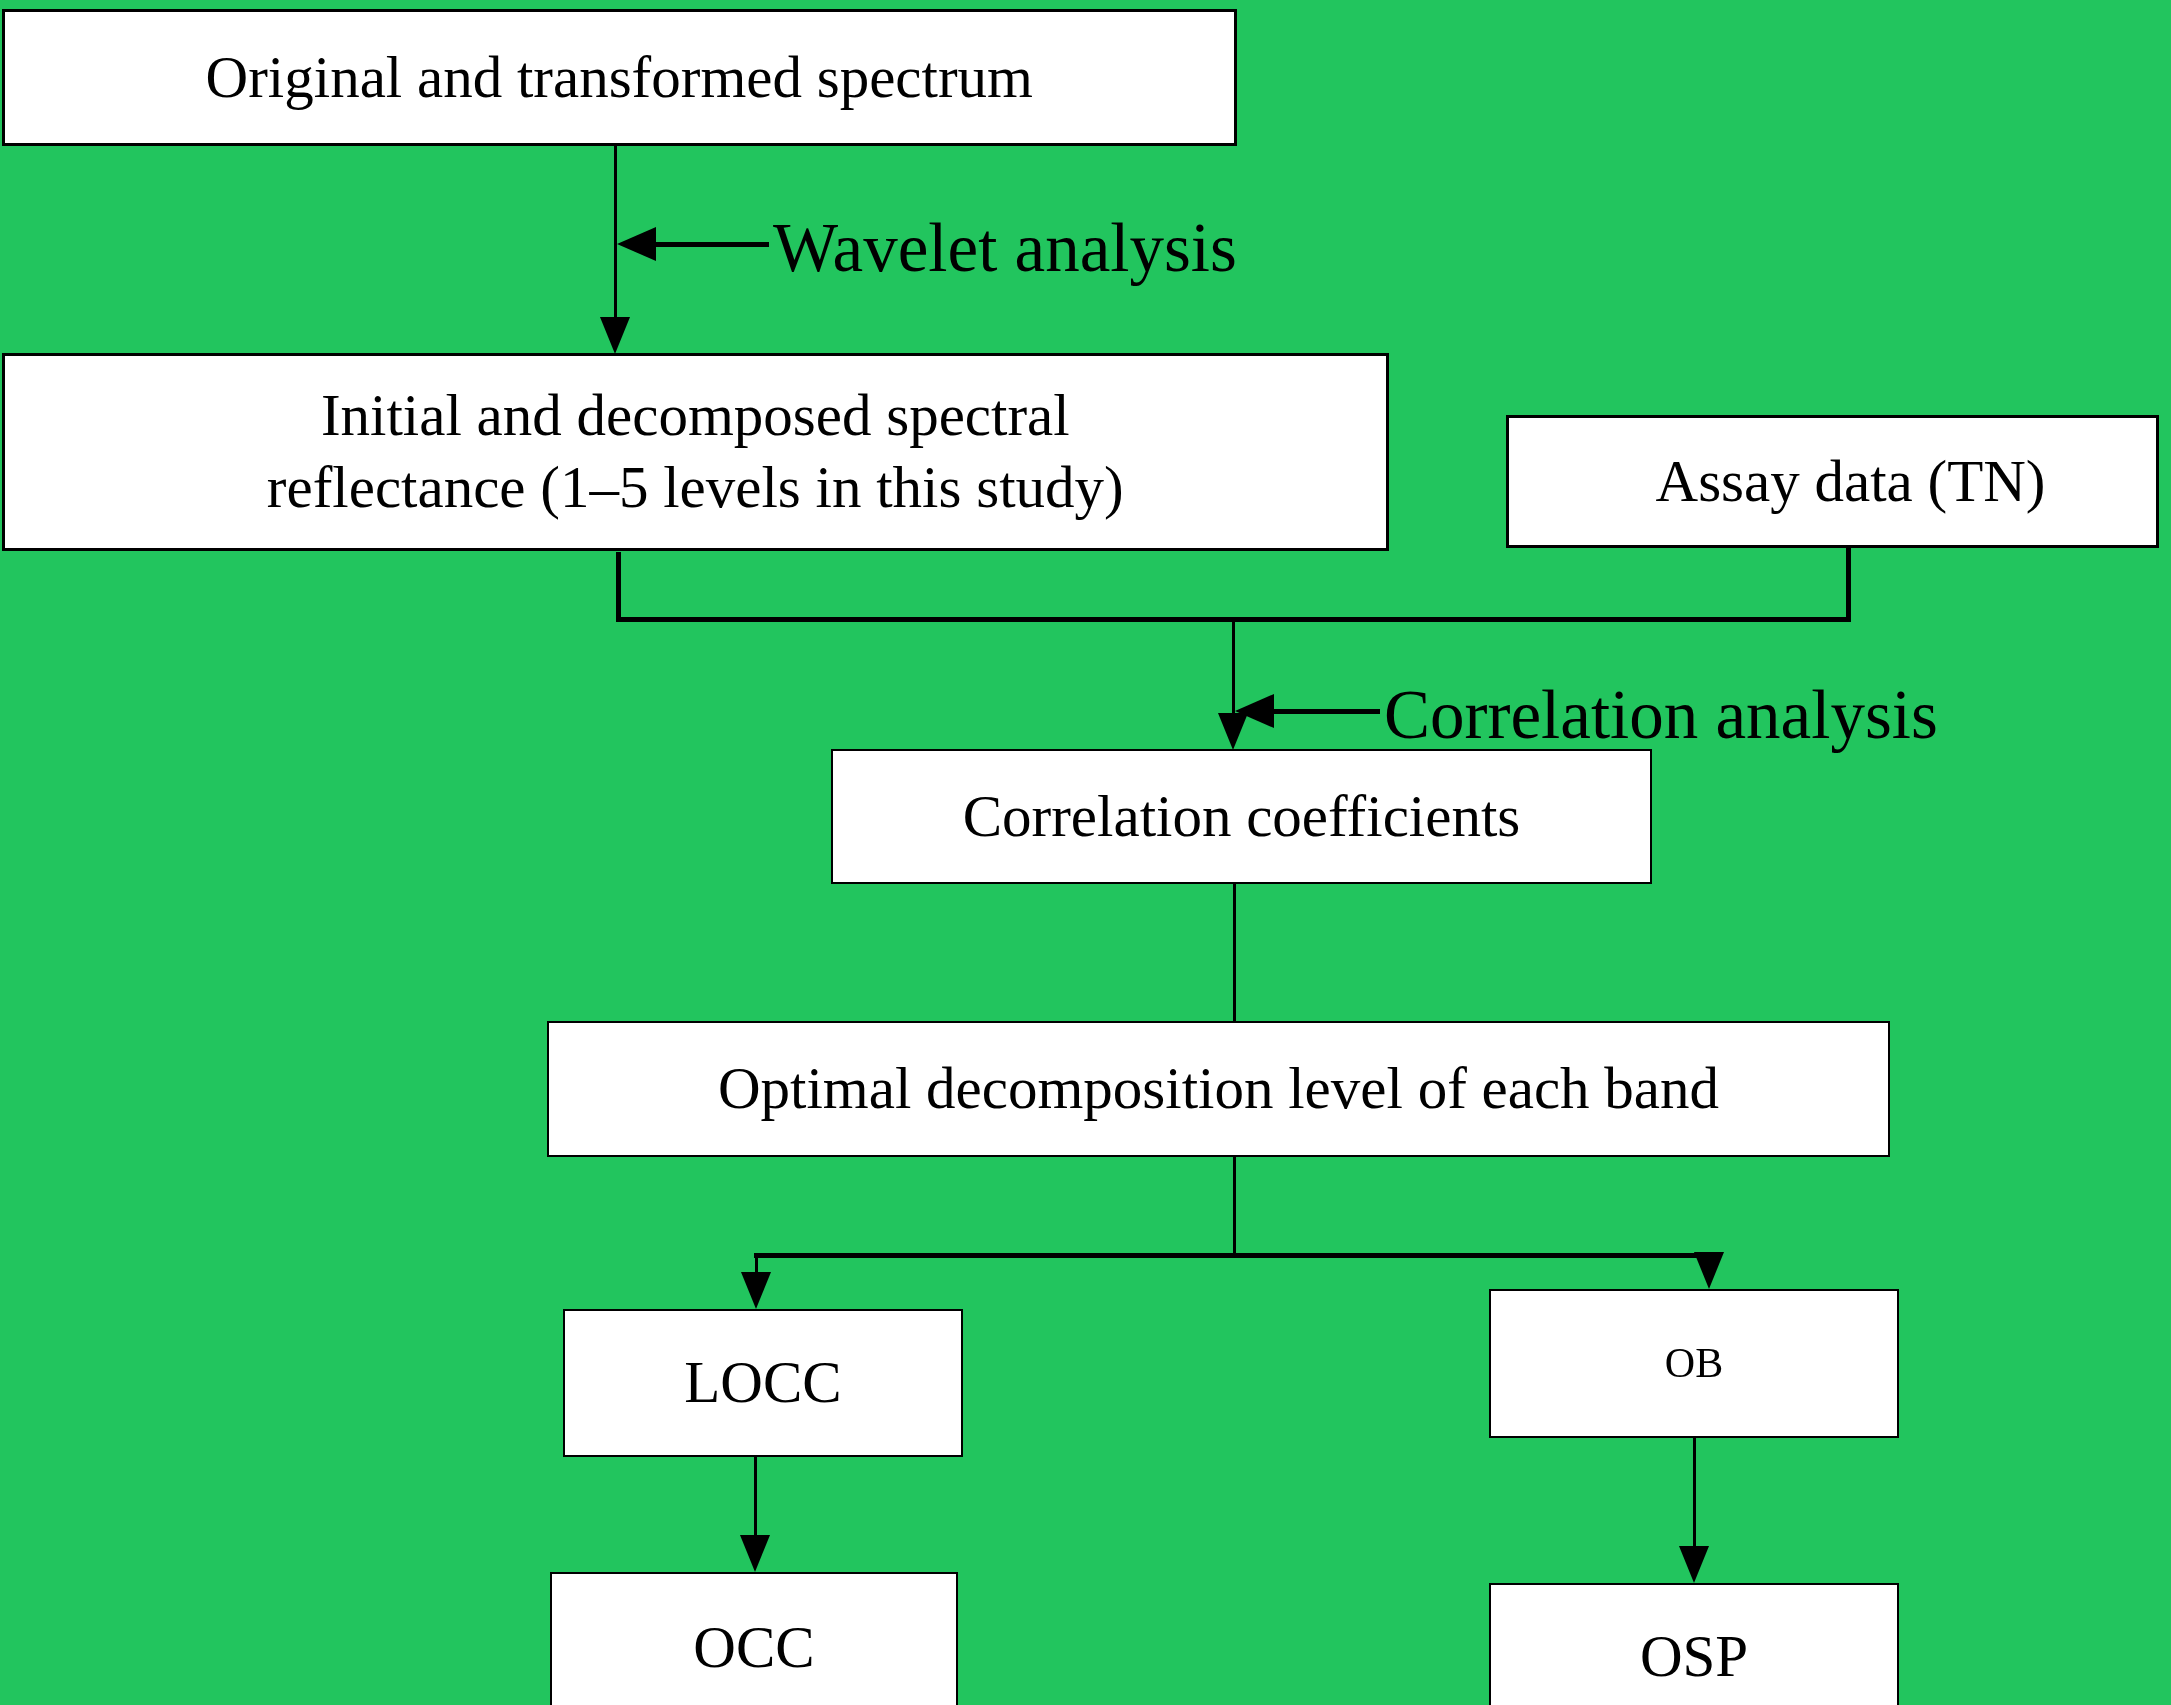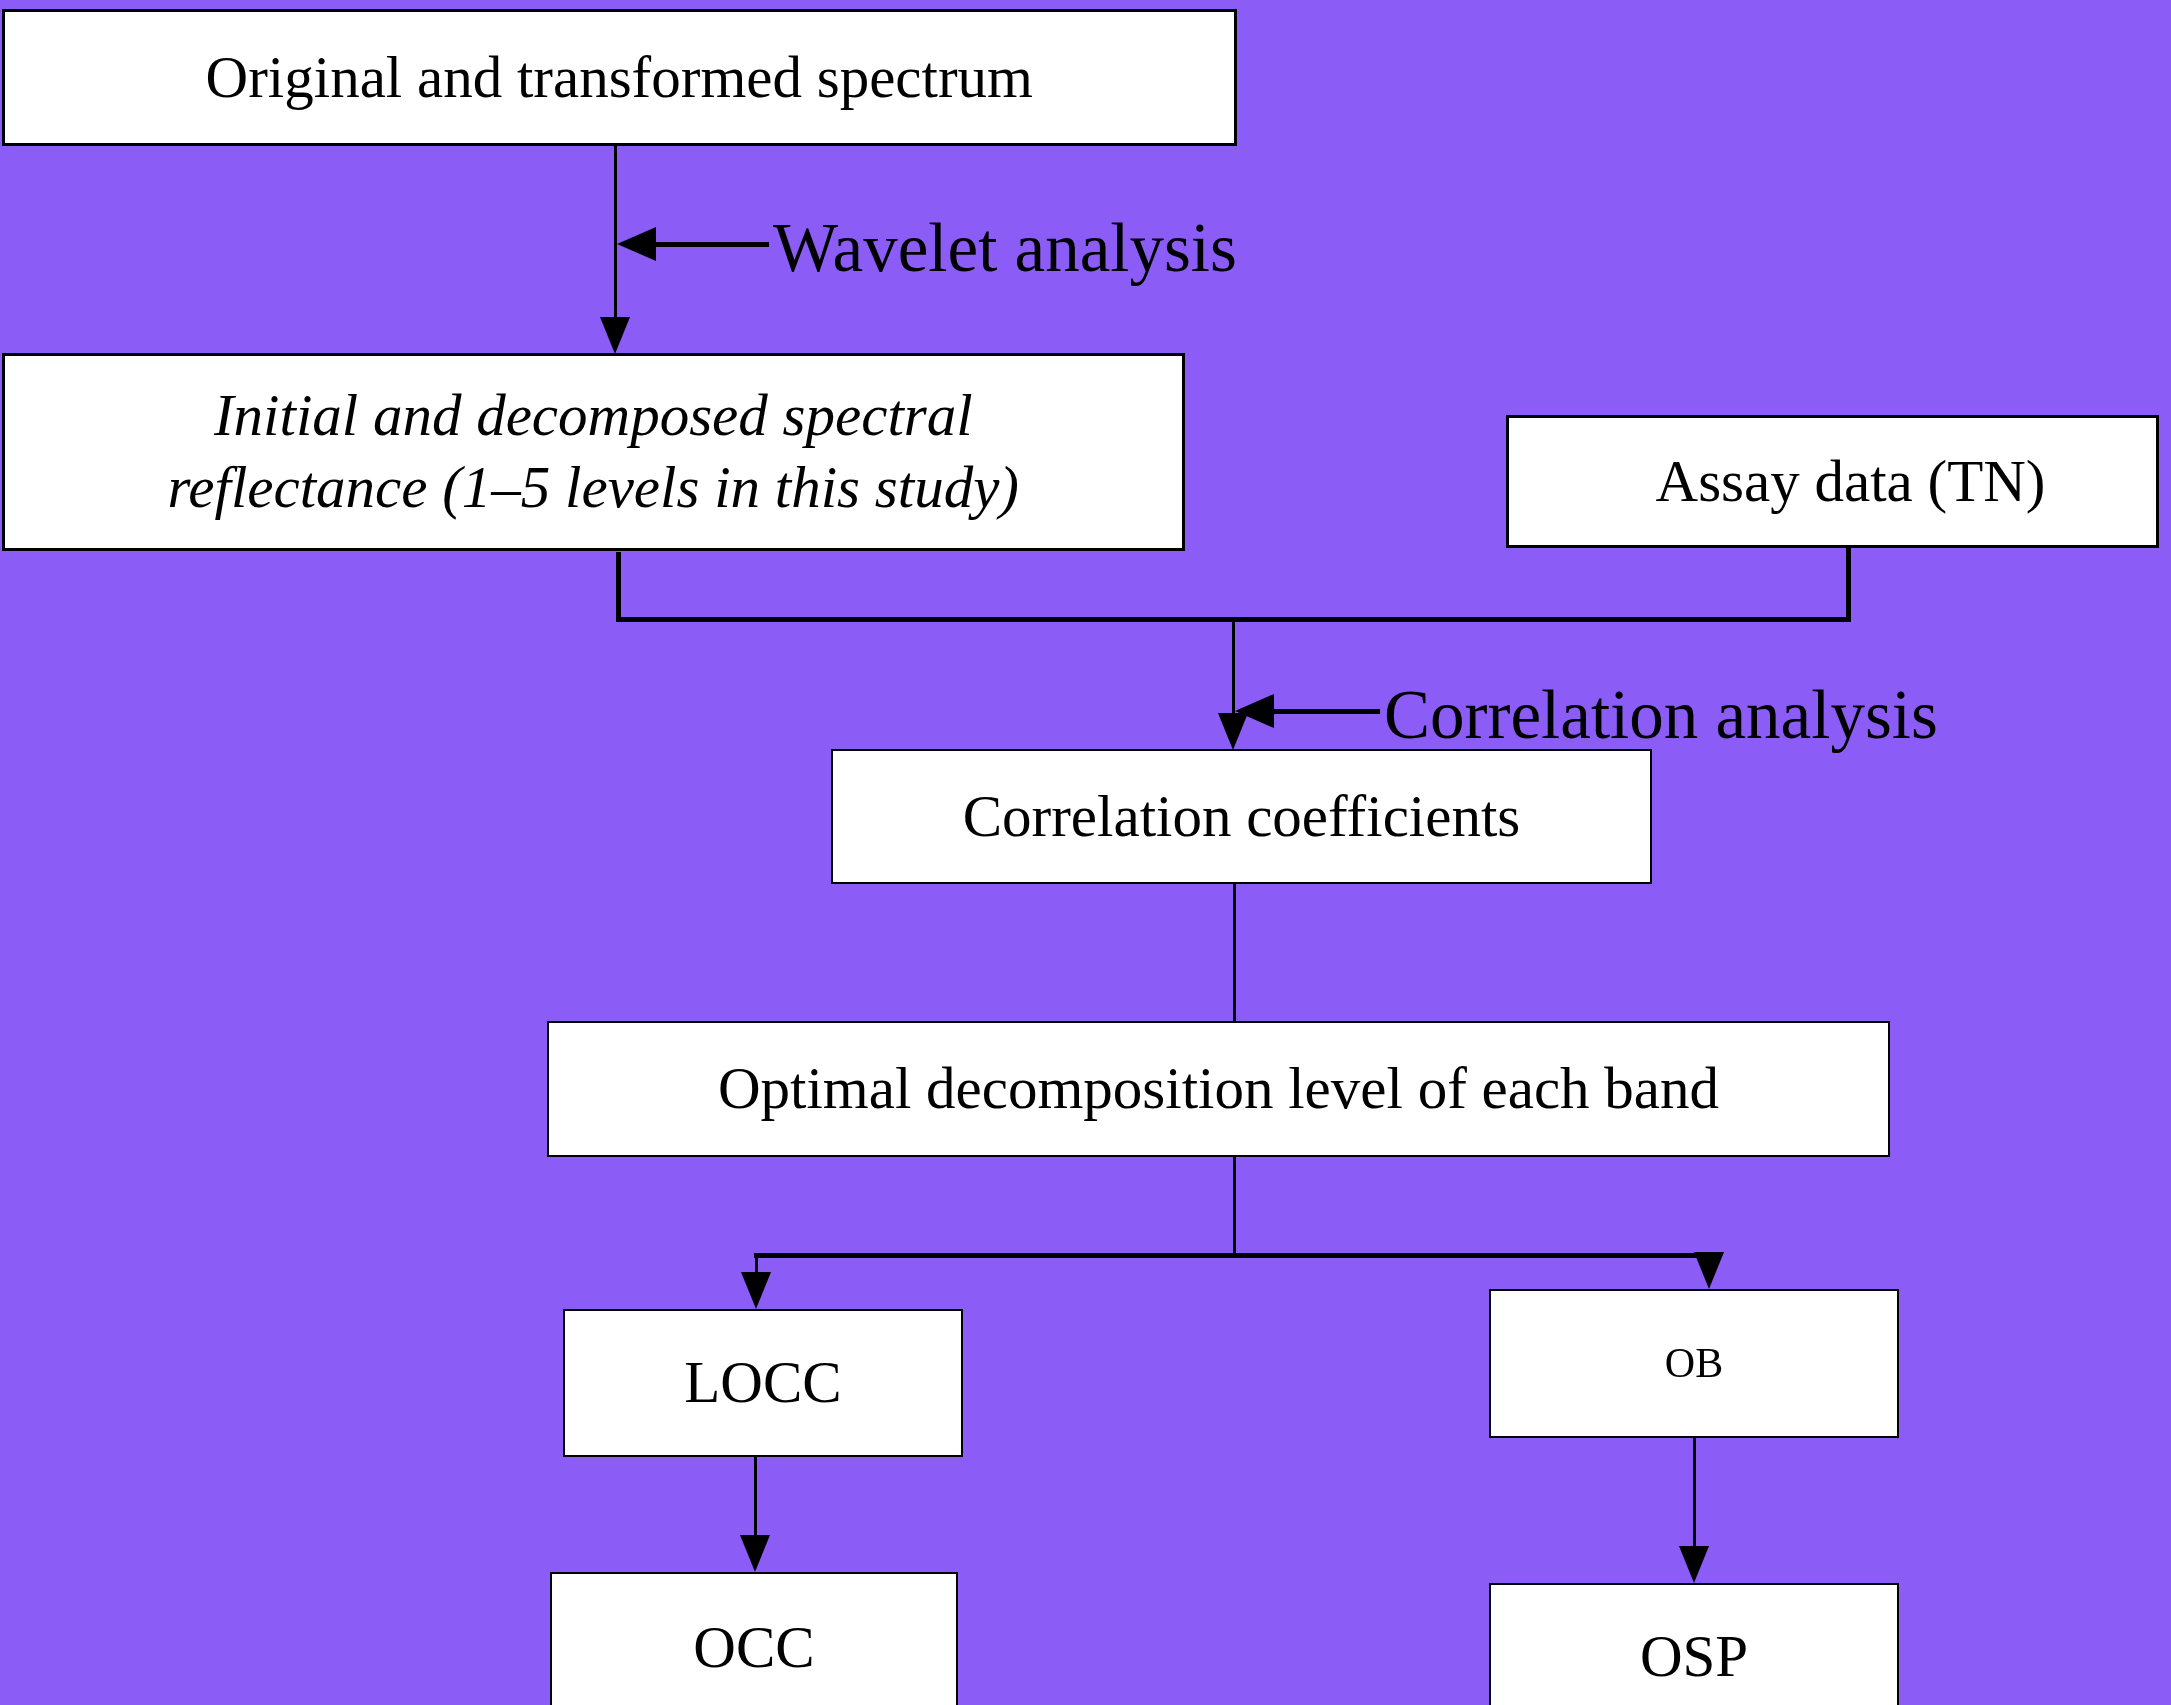--- a/index.html
+++ b/index.html
@@ -5,21 +5,21 @@
 <style>
   html, body {
     margin: 0;
     padding: 0;
     background: #ffffff;
   }
   #canvas {
     position: relative;
     width: 2172px;
     height: 1706px;
-    background: #8b5cf6;
+    background: #22c55e;
     overflow: hidden;
     font-family: "Liberation Serif", "DejaVu Serif", serif;
     color: #000000;
   }
   .node {
     position: absolute;
     box-sizing: border-box;
     border: 3.7px solid #000000;
     background: #ffffff;
     display: flex;
@@ -31,21 +31,21 @@
   }
   .node .label {
     display: block;
     width: 100%;
     padding: 0 9.2px;
     box-sizing: border-box;
     white-space: pre-line;
   }
   
   #node-original            { left: 1.8px;    top: 9.2px;   width: 1235px; height: 137px; font-size: 59px; }
-  #node-initial             { left: 1.8px;    top: 353px;  width: 1183px; height: 198px; font-size: 59px; font-style: italic; }
+  #node-initial             { left: 1.8px;    top: 353px;  width: 1387px; height: 198px; font-size: 59px; }
   #node-assay               { left: 1506px; top: 415px;  width: 653px;  height: 133px; font-size: 59px; padding-left: 36px; }
   #node-corrcoef            { left: 824px;  top: 749px;  width: 821px;  height: 135px; font-size: 59px; border-width: 2.8px; margin-left: 7px; }
   #node-optimal             { left: 547px;  top: 1021px; width: 1343px; height: 136px; font-size: 59px; border-width: 2.8px; }
   #node-locc                { left: 563px;  top: 1309px; width: 400px;  height: 148px; font-size: 59px; border-width: 2.8px; }
   #node-ob                  { left: 1489px; top: 1289px; width: 410px;  height: 149px; font-size: 42px; border-width: 2.8px; }
   #node-occ                 { left: 550px;  top: 1572px; width: 408px;  height: 152px; font-size: 59px; border-width: 2.8px; }
   #node-osp                 { left: 1489px; top: 1583px; width: 410px;  height: 148px; font-size: 59px; border-width: 2.8px; }
 
   
   .vline {

